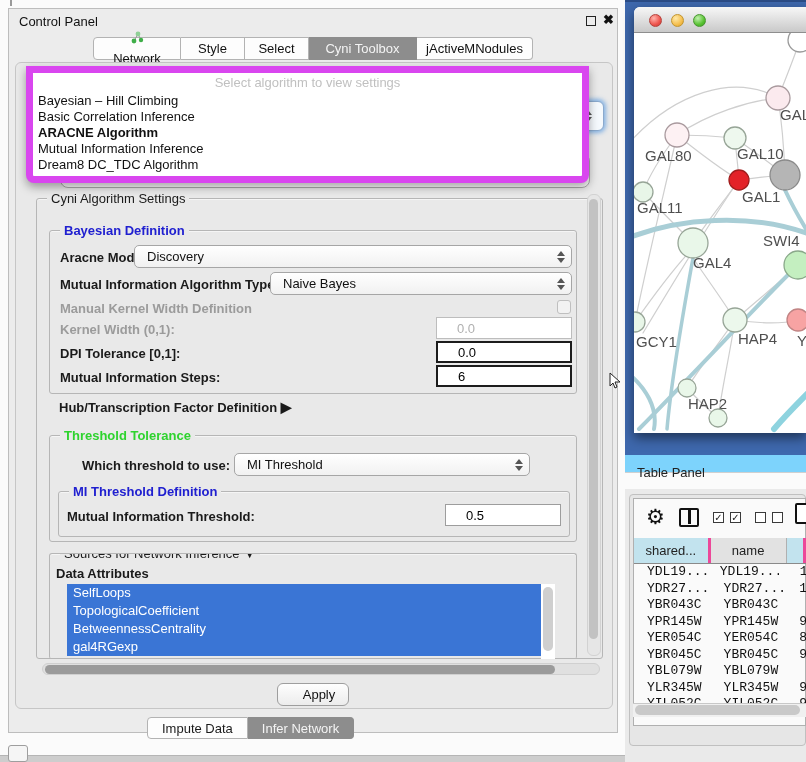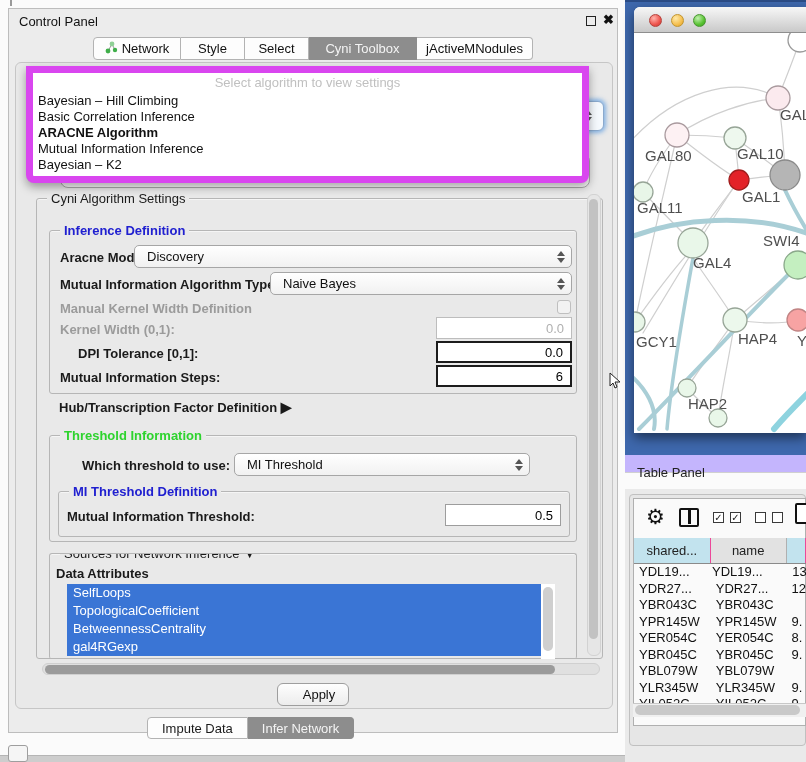--- a/index.html
+++ b/index.html
@@ -9,21 +9,21 @@
 
   
   .control-panel { left:8px; top:8px; width:610px; height:725px; background:#ececec; border:1px solid #bdbdbd; }
   .cp-title { left:10px; top:5px; font-size:13px; color:#111; }
   .float-btn { left:577px; top:7px; width:10px; height:10px; border:1.5px solid #222; background:transparent; }
   .close-btn { left:594px; top:3px; font-size:13px; font-weight:bold; color:#111; }
 
   .tabs-row { left:84px; top:28px; height:23px; display:flex; }
   .tab { height:23px; display:flex; align-items:center; justify-content:center; gap:4px;
          background:#fdfdfd; border:1px solid #b3b3b3; border-left:none; font-size:13px; color:#111; }
-  .tab:first-child { border-left:1px solid #b3b3b3; border-radius:4px 0 0 4px; }
+  .tab:first-child { border-left:1px solid #b3b3b3; border-radius:4px 0 0 4px;flex-direction:column; }
   .tab:last-child { border-radius:0 4px 4px 0; }
   .tab.selected { background:#8d8d8d; color:#f4f4f4; border-color:#8d8d8d; }
 
   .content-panel { left:6px; top:53px; width:598px; height:647px; background:#e9e9e9; border:1px solid #c6c6c6; border-radius:6px; }
 
   
   .group { position:absolute; border:1px solid #b6b6b6; border-radius:3px; box-shadow:inset 0 1px 0 #f5f5f5; }
   .group-title { position:absolute; top:-8px; left:10px; background:#e9e9e9; padding:0 4px; font-size:13px; white-space:nowrap; }
   .t-blue { color:#2020d0; font-weight:bold; }
   .t-green { color:#2ed32e; font-weight:bold; }
@@ -31,21 +31,21 @@
   .lbl { position:absolute; font-size:13px; white-space:nowrap; }
   .b { font-weight:bold; }
   .dis { color:#9b9b9b; font-weight:bold; }
 
   .combo { position:absolute; background:linear-gradient(#ffffff,#f1f1f1); border:1px solid #a6a6a6; border-radius:5px;
            display:flex; align-items:center; padding-left:12px; font-size:13px; color:#111; }
   .combo-arrows { margin-left:auto; margin-right:6px; display:flex; flex-direction:column; align-items:center; }
   .arr-up { width:0;height:0;border-left:4px solid transparent;border-right:4px solid transparent;border-bottom:5px solid #555;margin-bottom:2px; }
   .arr-dn { width:0;height:0;border-left:4px solid transparent;border-right:4px solid transparent;border-top:5px solid #555; }
 
-  .field { position:absolute; background:#fff; text-align:right; padding:0 7px; font-size:13px; font-family:"Liberation Sans",sans-serif; }
+  .field { position:absolute; background:#fff; text-align:left; padding:0 20px; font-size:13px; font-family:"Liberation Sans",sans-serif; }
   .field.strong { border:2px solid #1c1c1c; color:#000; }
   .field.thin { border:1px solid #9d9d9d; color:#000; }
   .field.off { border:1px solid #bdbdbd; color:#b0b0b0; }
 
   .checkbox { position:absolute; width:14px; height:14px; border:1px solid #bfbfbf; border-radius:3px; background:#f2f2f2; }
 
   .attr-item { height:18px; line-height:18px; padding-left:6px; background:#3a75d5; color:#fff; font-size:13px; white-space:nowrap; overflow:hidden; }
 
   .vscroll { background:#e6e6e6; border:1px solid #d2d2d2; border-radius:6px; }
   .vthumb { position:absolute; left:1px; width:9px; background:#c2c2c2; border-radius:5px; }
@@ -80,38 +80,38 @@
   .net-window { left:634px; top:7px; width:172px; height:426px; background:#fff; border-radius:6px 0 0 0;
                 box-shadow:0 5px 12px rgba(0,0,0,.5); overflow:hidden; }
   .net-titlebar { position:absolute; left:0; top:0; width:100%; height:26px;
                   background:linear-gradient(#f7f7f7,#c9c9c9); border-bottom:1px solid #8e8e8e; }
   .light { position:absolute; top:7px; width:13px; height:13px; border-radius:50%; }
   .light.red { background:radial-gradient(circle at 35% 30%, #ffb3ac, #ee544d 60%, #c33a34); border:1px solid #b5423c; }
   .light.yellow { background:radial-gradient(circle at 35% 30%, #ffe9a8, #f5bf4f 60%, #d99e2b); border:1px solid #c2952f; }
   .light.green { background:radial-gradient(circle at 35% 30%, #c2f0b0, #58c232 60%, #3c9e21); border:1px solid #47962f; }
   .canvas { position:absolute; left:0; top:26px; width:172px; height:400px; background:#fff; }
 
-  .tp-header { left:625px; top:455px; width:181px; height:18px; background:#c4b5fd; border-bottom:1px solid #d0d0d0; }
+  .tp-header { left:625px; top:455px; width:181px; height:18px; background:#7dd3fc; border-bottom:1px solid #d0d0d0; }
   .tp-title { left:12px; top:10px; font-size:13px; color:#222; }
   .tp-bg { left:625px; top:489px; width:181px; height:273px; background:#eaeaea; }
   .tp-outer { left:629px; top:494px; width:177px; height:252px; background:#e6e6e6; border:1px solid #c0c0c0; border-radius:4px; }
   .tp-inner { left:633px; top:498px; width:173px; height:228px; background:#fafafa; border:1px solid #b0b0b0; overflow:hidden; }
 
   .gear-icon { left:646px; top:505px; font-size:21px; color:#111; }
   .cols-icon { left:679px; top:508px; width:20px; height:19px; border:2.5px solid #111; border-radius:2px; }
   .cols-icon div { position:absolute; left:7px; top:0; width:2.5px; height:14px; background:#111; }
   .cb { position:absolute; width:11px; height:11px; border:1.5px solid #3a3a3a; background:#fff; font-size:10px; line-height:10px; text-align:center; color:#222; }
   .doc-icon { left:795px; top:503px; width:16px; height:21px; border:2px solid #111; border-radius:2px; background:#fff; }
 
   .tbl { left:634px; top:538px; width:172px; height:165px; overflow:hidden; font-size:13px; }
   .tbl-head { display:flex; height:26px; border-bottom:1px solid #8a8a8a; }
-  .th { display:flex; align-items:center; justify-content:center; border-right:1px solid #ec4899; background:#c2e3ee; font-size:13px; color:#222; }
+  .th { display:flex; align-items:center; justify-content:center; border-right:3px solid #ec4899; background:#c2e3ee; font-size:13px; color:#222; }
   .th.gray { background:#e2e2e2; border-right:1px solid #b0b0b0; }
   .trow { display:flex; height:16.5px; line-height:16.5px; }
-  .td { padding-left:5px; white-space:nowrap; overflow:hidden; color:#111; }
+  .td { padding-left:13px; white-space:nowrap; overflow:hidden; color:#111;font-family:Liberation Mono, monospace; }
 
   .tbl-scroll { left:633px; top:703px; width:173px; height:14px; background:#f0f0f0; border-top:1px solid #c8c8c8; }
   .tbl-thumb { left:635px; top:705px; width:165px; height:10px; background:#c9c9c9; border-radius:5px; }
 
   .bottom-strip { left:0; top:755px; width:625px; height:7px; background:#cdcdcd; border-top:1px solid #b5b5b5; }
   .mini-icon { left:8px; top:745px; width:20px; height:17px; background:#f5f5f5; border:1.5px solid #9e9e9e; border-radius:3px; }
   .tick { left:10px; top:0; width:2px; height:6px; background:#9a9a9a; }
 </style>
 </head>
 <body>
@@ -157,21 +157,21 @@
             <span class="arr-dn"></span>
         </span>
       </div>
       <div class="abs ghost-combo"></div>
       <span class="abs ghost-text">gal-filtered sif default node</span>
 
       <div class="group" style="left:20px; top:135px; width:567px; height:461px;">
         <span class="group-title">Cyni Algorithm Settings</span>
 
         <div class="group" style="left:12px; top:31px; width:528px; height:164px;">
-          <span class="group-title t-blue">Inference Definition</span>
+          <span class="group-title t-blue">Bayesian Definition</span>
 
           <span class="lbl b" style="left:10px; top:19px;">Aracne Mode:</span>
           <div class="combo" style="left:84px; top:14px; width:438px; height:23px;">
             <span>Discovery</span>
             <span class="combo-arrows">
                 <span class="arr-up"></span>
                 <span class="arr-dn"></span>
               </span>
           </div>
 
@@ -183,34 +183,34 @@
                 <span class="arr-dn"></span>
               </span>
           </div>
 
           <span class="lbl dis" style="left:10px; top:70px;">Manual Kernel Width Definition</span>
           <span class="checkbox" style="left:507px; top:69px;"></span>
 
           <span class="lbl dis" style="left:10px; top:91px;">Kernel Width (0,1):</span>
           <input class="field off" style="left: 386px; top: 86px; width: 136px; height: 22px;" readonly="" value="0.0">
 
-          <span class="lbl b" style="left:10px; top:115px;margin-left:18px;">DPI Tolerance [0,1]:</span>
+          <span class="lbl b" style="left:10px; top:115px;">DPI Tolerance [0,1]:</span>
           <input class="field strong" style="left: 386px; top: 110px; width: 136px; height: 22px;" readonly="" value="0.0">
 
           <span class="lbl b" style="left:10px; top:139px;">Mutual Information Steps:</span>
           <input class="field strong" style="left: 386px; top: 134px; width: 136px; height: 22px;" readonly="" value="6">
         </div>
 
         <span class="lbl b" style="left:22px; top:200px;">
           <span>Hub/Transcription Factor Definition</span>
           <span style="font-size:14px;">▶</span>
         </span>
 
         <div class="group" style="left:12px; top:236px; width:528px; height:107px;">
-          <span class="group-title t-green">Threshold Information</span>
+          <span class="group-title t-green">Threshold Tolerance</span>
 
           <span class="lbl b" style="left:32px; top:22px;">Which threshold to use:</span>
           <div class="combo" style="left:184px; top:17px; width:296px; height:23px;">
             <span>MI Threshold</span>
             <span class="combo-arrows">
                 <span class="arr-up"></span>
                 <span class="arr-dn"></span>
               </span>
           </div>
 
@@ -257,21 +257,20 @@
         <div class="btab selected">Infer Network</div>
       </div>
 
     <div class="abs dropdown">
       <div class="dd-placeholder">Select algorithm to view settings</div>
       <div id="dd-items">
           <div class="dd-item">Bayesian – Hill Climbing</div>
           <div class="dd-item">Basic Correlation Inference</div>
           <div class="dd-item bold">ARACNE Algorithm</div>
           <div class="dd-item">Mutual Information Inference</div>
-          <div class="dd-item">Bayesian – K2</div>
           <div class="dd-item">Dream8 DC_TDC Algorithm</div>
         </div>
     </div>
   </div>
 
   <div class="abs desktop"></div>
   <div class="abs net-window">
     <div class="net-titlebar">
       <span class="light red" style="left:15px;"></span>
       <span class="light yellow" style="left:37px;"></span>

